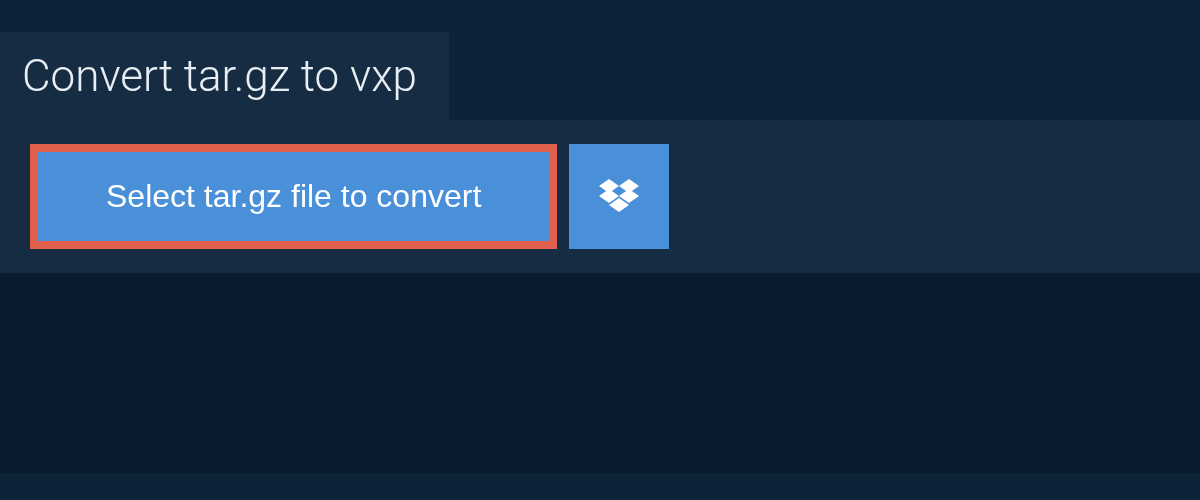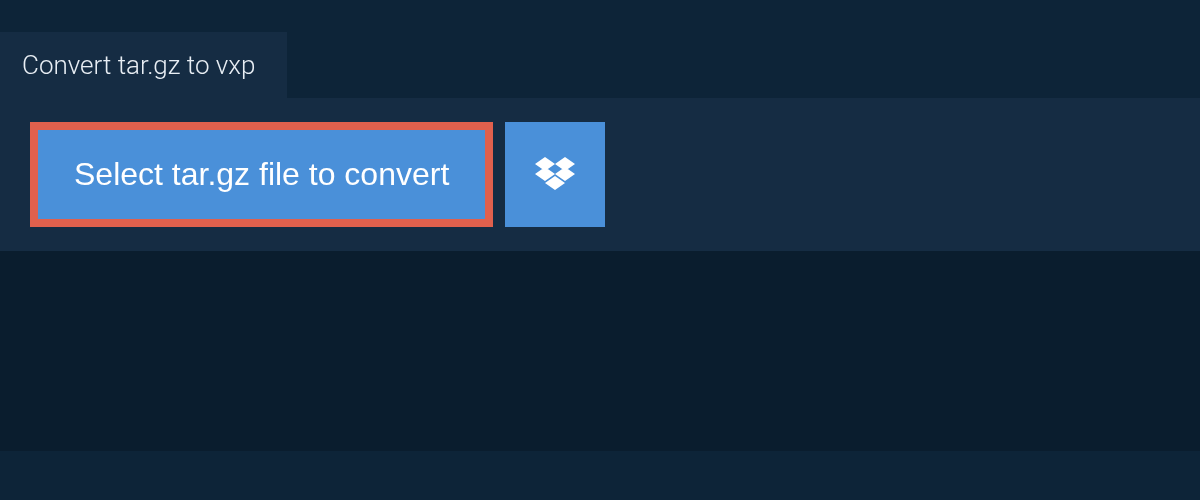--- a/index.html
+++ b/index.html
@@ -16,21 +16,21 @@
     }
     .tab-container {
       background: #152c43;
       display: inline-block;
       padding: 18px 32px 18px 22px;
       margin-top: 32px;
       margin-left: 0;
     }
     .tab-title {
       color: #e8eef4;
-      font-size: 26px;
+      font-size: 44px;
       font-weight: 300;
     }
     .content-panel {
       background: #152c43;
       padding: 24px 30px;
       margin-top: 0;
       display: flex;
       gap: 12px;
       align-items: stretch;
       width: 100%;
@@ -39,21 +39,21 @@
       display: flex;
       gap: 12px;
       align-items: stretch;
     }
     .select-button {
       background: #4a90d9;
       border: 8px solid #e0604d;
       color: #ffffff;
       font-size: 32px;
       font-weight: 300;
-      padding: 26px 36px;
+      padding: 26px 68px;
       cursor: pointer;
       display: flex;
       align-items: center;
       justify-content: center;
       white-space: nowrap;
     }
     .dropbox-button {
       background: #4a90d9;
       border: none;
       width: 100px;

